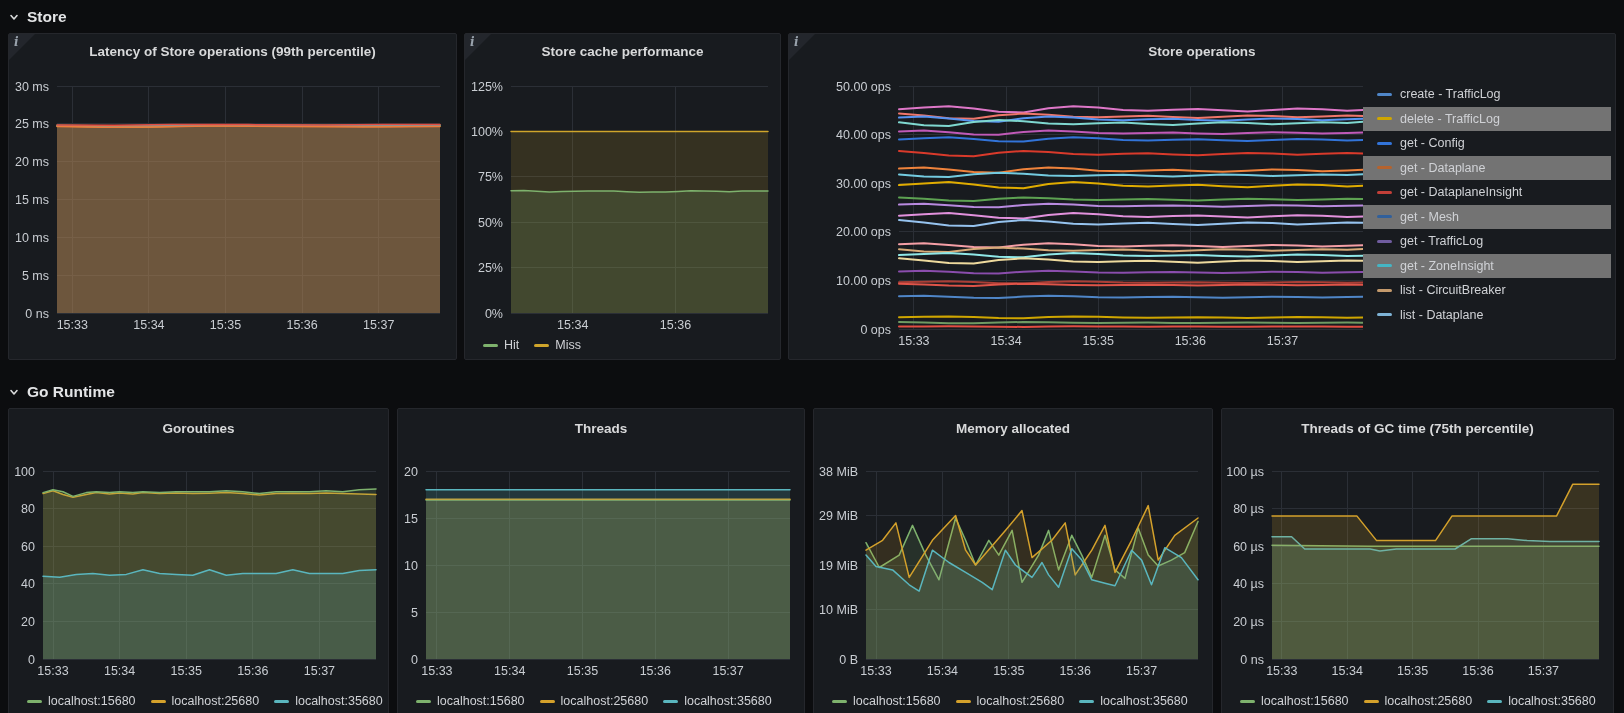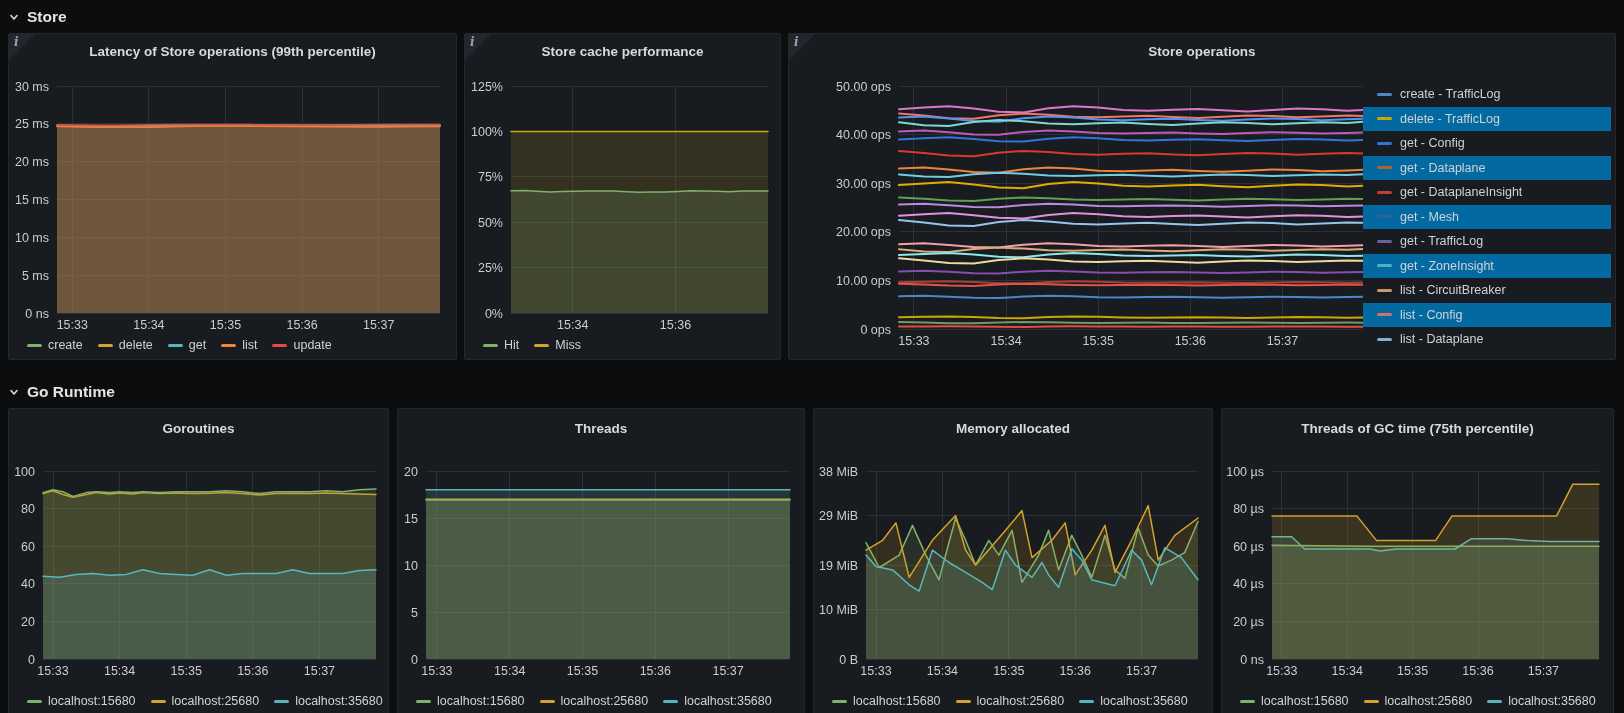--- a/index.html
+++ b/index.html
@@ -19,21 +19,21 @@
   .panel-body{display:flex;height:291px;padding-left:44px;}
   .panel-body svg.chart{height:291px;flex:1;min-width:0;}
   .grid{stroke:#2b2f36;stroke-width:1;shape-rendering:crispEdges;}
   text.tick{fill:#c9cdd2;font-size:12.5px;font-family:"Liberation Sans",sans-serif;}
   .legend-bottom{display:flex;align-items:center;padding-left:18px;gap:15px;height:24px;overflow:hidden;}
   .row2 .legend-bottom{height:28px;}
   .leg-item{display:flex;align-items:center;gap:6px;color:#d0d2d6;font-size:12.5px;cursor:pointer;white-space:nowrap;}
   .dash{width:15px;height:3px;border-radius:1.5px;display:inline-block;flex:0 0 auto;}
   .legend-right{width:252px;padding:14px 4px 0 0;box-sizing:border-box;overflow:hidden;}
   .leg-row{display:flex;align-items:center;height:24.5px;padding-left:14px;color:#d0d2d6;font-size:12.5px;cursor:pointer;white-space:nowrap;box-sizing:border-box;}
-  .leg-row.striped{background:#0369a1;}
+  .leg-row.striped{background:#737373;}
   .leg-row .dash{margin-right:8px;}
   .info-corner{position:absolute;top:0;left:0;width:0;height:0;border-top:26px solid #23262c;border-right:26px solid transparent;cursor:pointer;z-index:2;}
   .info-corner .i{position:absolute;top:-25px;left:5px;color:#9aa3ad;font-size:12px;font-style:italic;font-weight:700;font-family:"DejaVu Serif",serif;}
   .chev{flex:0 0 auto;}
 </style>
 </head>
 <body>
 
 <div class="dashboard">
 
@@ -79,42 +79,20 @@
           <path d="M48.0,57.3 L86.3,57.7 L124.6,58.1 L182.0,57.3 L239.5,57.0 L297.0,57.3 L354.4,57.3 L431.0,57.0" fill="none" stroke="#7EB26D" stroke-width="1.5" stroke-linejoin="round" stroke-linecap="round"></path>
           <path d="M48.0,58.1 L94.0,58.9 L132.3,59.2 L182.0,58.1 L239.5,57.7 L316.1,58.1 L373.6,58.5 L431.0,58.1 L431.0,245.0 L48.0,245.0 Z" fill="#D4A12B" fill-opacity="0.14" stroke="none"></path>
           <path d="M48.0,58.1 L94.0,58.9 L132.3,59.2 L182.0,58.1 L239.5,57.7 L316.1,58.1 L373.6,58.5 L431.0,58.1" fill="none" stroke="#D4A12B" stroke-width="1.5" stroke-linejoin="round" stroke-linecap="round"></path>
           <path d="M48.0,57.7 L105.4,58.1 L162.9,57.7 L239.5,57.3 L316.1,57.7 L431.0,57.3 L431.0,245.0 L48.0,245.0 Z" fill="#5AB6BE" fill-opacity="0.14" stroke="none"></path>
           <path d="M48.0,57.7 L105.4,58.1 L162.9,57.7 L239.5,57.3 L316.1,57.7 L431.0,57.3" fill="none" stroke="#5AB6BE" stroke-width="1.5" stroke-linejoin="round" stroke-linecap="round"></path>
           <path d="M48.0,58.5 L94.0,59.2 L143.8,58.9 L201.2,58.1 L277.8,58.5 L354.4,58.9 L431.0,58.5 L431.0,245.0 L48.0,245.0 Z" fill="#EF843C" fill-opacity="0.14" stroke="none"></path>
           <path d="M48.0,58.5 L94.0,59.2 L143.8,58.9 L201.2,58.1 L277.8,58.5 L354.4,58.9 L431.0,58.5" fill="none" stroke="#EF843C" stroke-width="1.5" stroke-linejoin="round" stroke-linecap="round"></path>
           <path d="M48.0,57.0 L105.4,57.3 L162.9,56.6 L239.5,56.6 L316.1,57.0 L373.6,56.6 L431.0,56.6 L431.0,245.0 L48.0,245.0 Z" fill="#E24D42" fill-opacity="0.14" stroke="none"></path>
           <path d="M48.0,57.0 L105.4,57.3 L162.9,56.6 L239.5,56.6 L316.1,57.0 L373.6,56.6 L431.0,56.6" fill="none" stroke="#E24D42" stroke-width="1.5" stroke-linejoin="round" stroke-linecap="round"></path>
         </svg>
-      <div class="legend-bottom">
-          <div class="leg-item">
-            <span class="dash" style="background: rgb(126, 178, 109);"></span>
-            <span>create</span>
-          </div>
-          <div class="leg-item">
-            <span class="dash" style="background: rgb(212, 161, 43);"></span>
-            <span>delete</span>
-          </div>
-          <div class="leg-item">
-            <span class="dash" style="background: rgb(90, 182, 190);"></span>
-            <span>get</span>
-          </div>
-          <div class="leg-item">
-            <span class="dash" style="background: rgb(239, 132, 60);"></span>
-            <span>list</span>
-          </div>
-          <div class="leg-item">
-            <span class="dash" style="background: rgb(226, 77, 66);"></span>
-            <span>update</span>
-          </div>
-        </div>
     </div>
     <div class="panel" style="width:317px;height:327px;">
       <div class="info-corner">
           <span class="i">i</span>
         </div>
       <div class="panel-title">Store cache performance</div>
       <svg class="chart">
           <line x1="46" x2="303" y1="18.0" y2="18.0" class="grid"></line>
           <text x="38" y="22.5" text-anchor="end" class="tick">125%</text>
           <line x1="46" x2="303" y1="63.4" y2="63.4" class="grid"></line>
@@ -232,24 +210,20 @@
               <span>get - TrafficLog</span>
             </div>
             <div class="leg-row striped">
               <span class="dash" style="background: rgb(69, 181, 196);"></span>
               <span>get - ZoneInsight</span>
             </div>
             <div class="leg-row">
               <span class="dash" style="background: rgb(196, 154, 108);"></span>
               <span>list - CircuitBreaker</span>
             </div>
-            <div class="leg-row striped">
-              <span class="dash" style="background: rgb(208, 112, 112);"></span>
-              <span>list - Config</span>
-            </div>
             <div class="leg-row">
               <span class="dash" style="background: rgb(126, 179, 214);"></span>
               <span>list - Dataplane</span>
             </div>
           </div>
       </div>
     </div>
   </div>
 
   <div class="section-header sec2">

